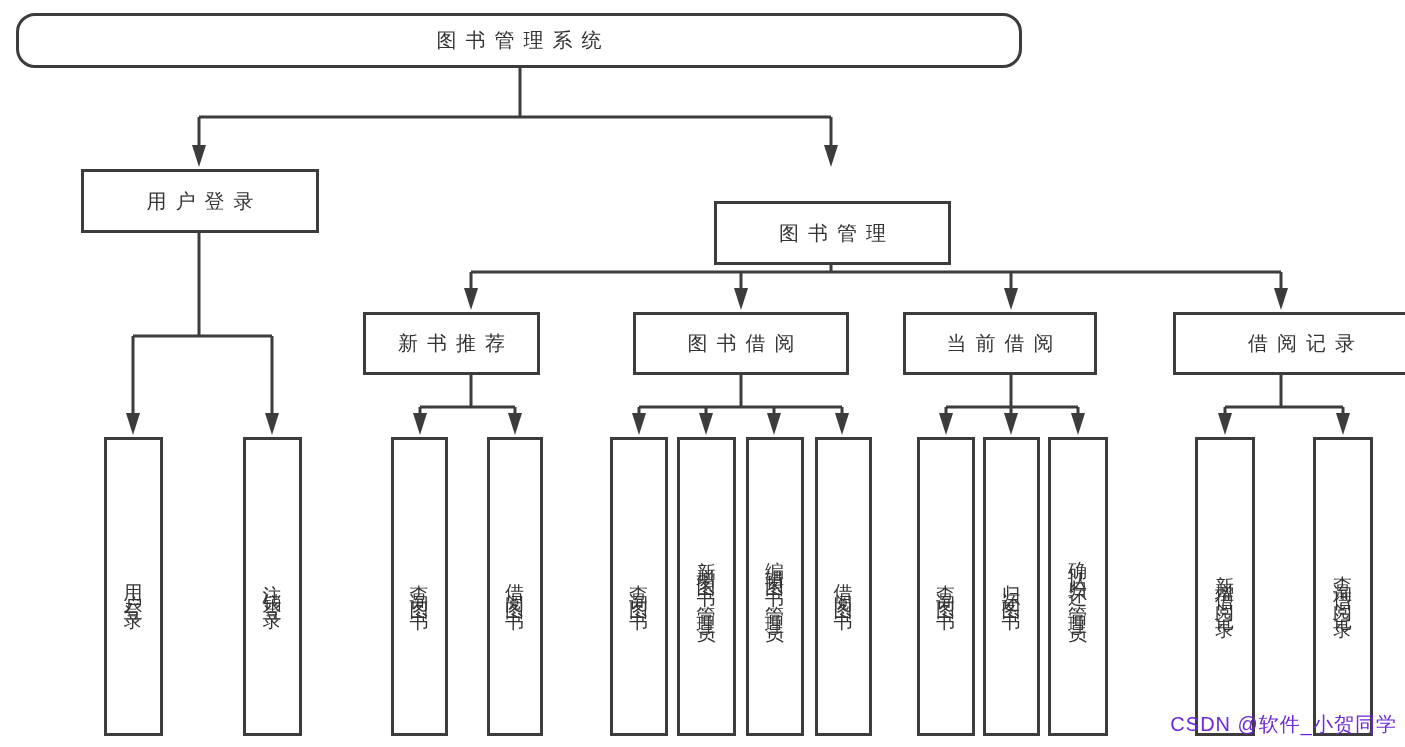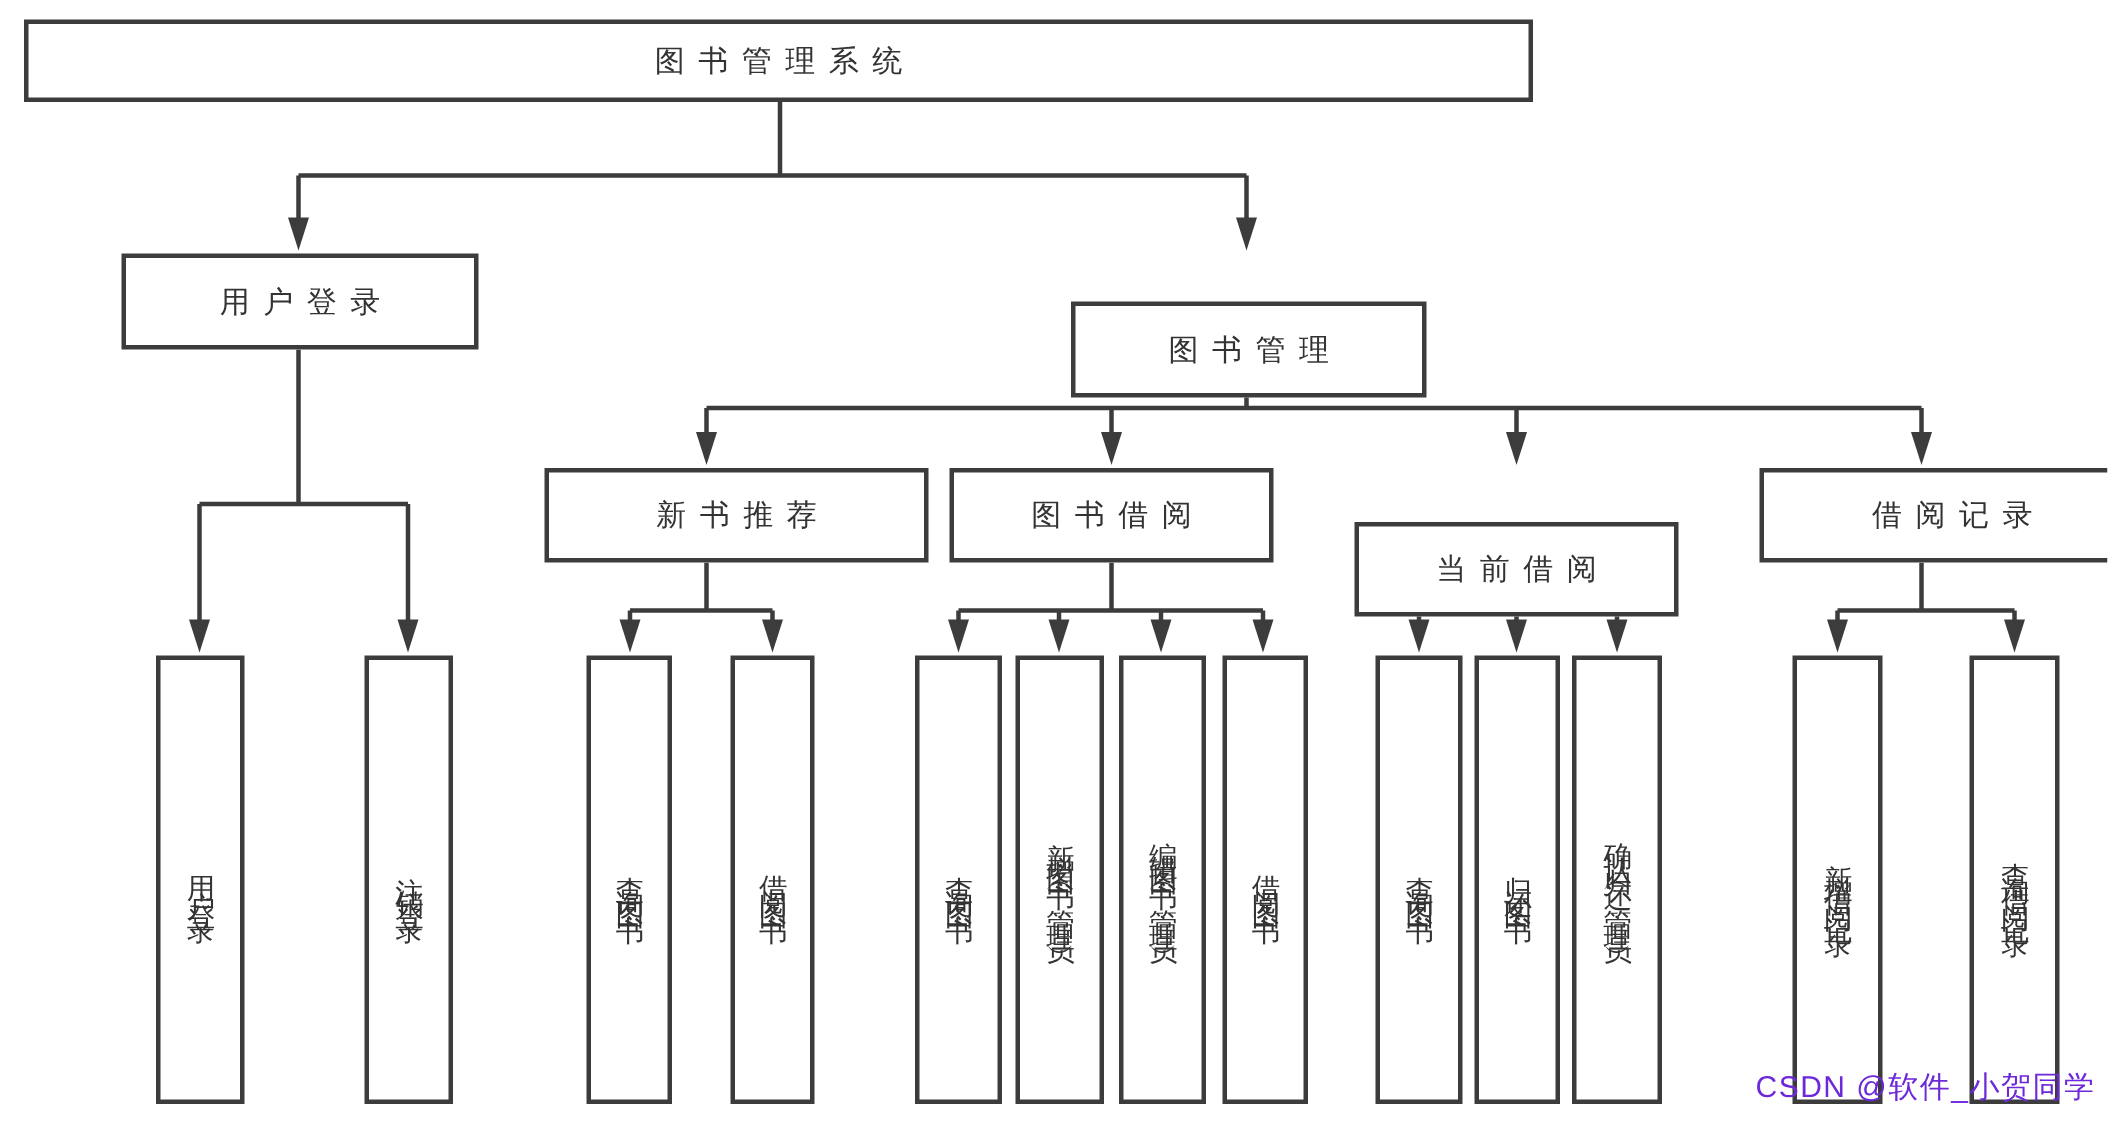--- a/index.html
+++ b/index.html
@@ -109,38 +109,38 @@
       <polygon points="767,413 781,413 774,435"></polygon>
       <polygon points="835,413 849,413 842,435"></polygon>
       <polygon points="939,413 953,413 946,435"></polygon>
       <polygon points="1004,413 1018,413 1011,435"></polygon>
       <polygon points="1071,413 1085,413 1078,435"></polygon>
       <polygon points="1218,413 1232,413 1225,435"></polygon>
       <polygon points="1336,413 1350,413 1343,435"></polygon>
     </g>
   </svg>
 
-  <div class="node hbox" style="left:16px; top:13px; width:1006px; height:55px;">
+  <div class="node hbox" style="left:16px; top:13px; width:1006px; height:55px;border-radius:19px;">
     <span>图书管理系统</span>
   </div>
 
   <div class="node hbox" style="left:81px; top:169px; width:238px; height:64px;">
     <span>用户登录</span>
   </div>
   <div class="node hbox" style="left:714px; top:169px; width:237px; height:64px;margin-top:32px;">
     <span>图书管理</span>
   </div>
 
-  <div class="node hbox" style="left:363px; top:312px; width:256px; height:63px;align-items:center;">
+  <div class="node hbox" style="left:363px; top:312px; width:177px; height:63px;align-items:center;">
     <span>新书推荐</span>
   </div>
   <div class="node hbox" style="left:633px; top:312px; width:216px; height:63px;text-align:right;">
     <span>图书借阅</span>
   </div>
-  <div class="node hbox" style="left:903px; top:312px; width:216px; height:63px;margin-top:36px;">
+  <div class="node hbox" style="left:903px; top:312px; width:194px; height:63px;">
     <span>当前借阅</span>
   </div>
   <div class="node hbox" style="left:1173px; top:312px; width:257px; height:63px;">
     <span>借阅记录</span>
   </div>
 
   <div class="node vbox" style="left:104px; top:437px; width:59px; height:299px;">
     <span>用户登录</span>
   </div>
   <div class="node vbox" style="left:243px; top:437px; width:59px; height:299px;">

